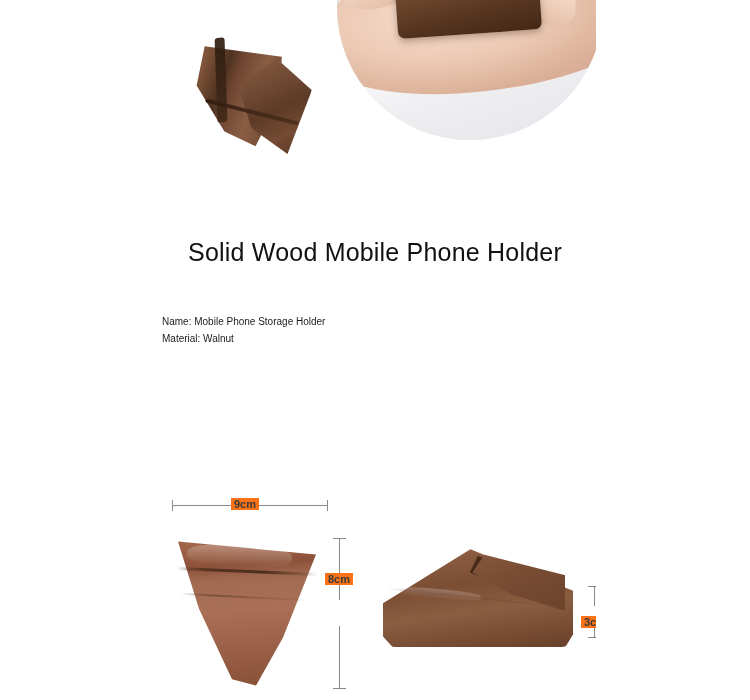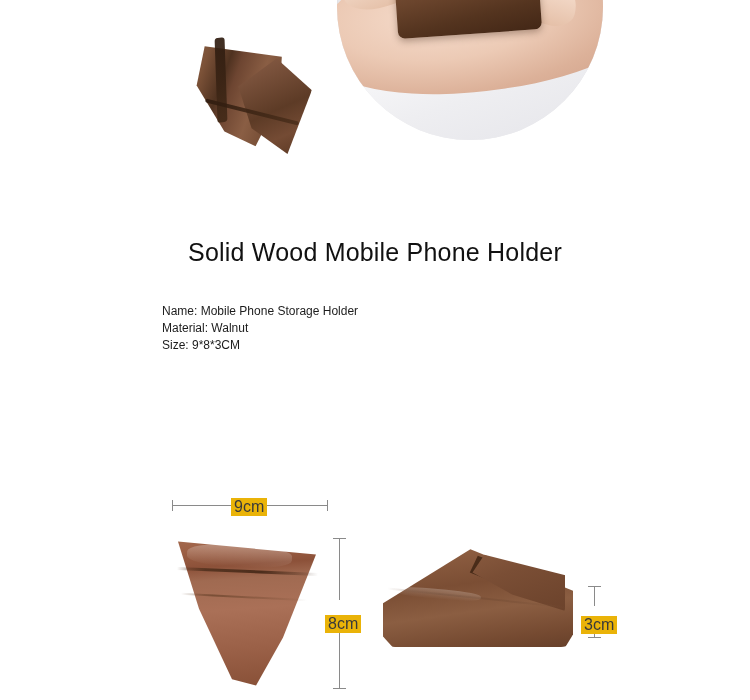--- a/index.html
+++ b/index.html
@@ -8,21 +8,20 @@
     background: #ffffff;
   }
   #page {
     position: relative;
     width: 596px;
     height: 700px;
     background: #ffffff;
     overflow: hidden;
     font-family: "Liberation Sans", sans-serif;
     color: #1a1a1a;
-    padding-left: 48px;
   }
 
   
   .photo-angled {
     position: absolute;
     left: 186px;
     top: 22px;
     width: 130px;
     height: 145px;
   }
@@ -165,46 +164,47 @@
     width: 750px;
     text-align: center;
     font-size: 25px;
     font-weight: 400;
     letter-spacing: .2px;
     color: #111111;
   }
   .specs {
     position: absolute;
     left: 162px;
-    top: 303px;
-    font-size: 12px;
+    top: 313px;
+    font-size: 10px;
     line-height: 17.2px;
     color: #1c1c1c;
   }
   .specs div { white-space: nowrap; }
 
   .note {
     position: absolute;
     left: 162px;
     top: 434px;
     width: 540px;
     font-size: 9.5px;
     line-height: 12.5px;
     color: #333333;
   }
 
   
   .dim-line { position: absolute; background: #8a8a8a; }
   .dim-label {
     position: absolute;
-    font-size: 16px;
+    font-size: 11px;
     color: #3a3a3a;
-    background: #eab308;
+    background: #f97316;
     padding: 0 3px;
     white-space: nowrap;
+    font-weight: bold;
   }
 
   
   .h9-rule   { left: 172px; top: 505px; width: 156px; height: 1px; }
   .h9-capL   { left: 172px; top: 500px; width: 1px; height: 11px; }
   .h9-capR   { left: 327px; top: 500px; width: 1px; height: 11px; }
   .h9-label  { left: 231px; top: 498px; }
 
   
   .photo-top {
@@ -254,21 +254,21 @@
     background: linear-gradient(180deg, rgba(255,255,255,.28), rgba(255,255,255,0));
     transform: rotate(3deg);
     border-radius: 40%;
   }
 
   
   .v8-upper  { left: 339px; top: 538px; width: 1px; height: 62px; }
   .v8-lower  { left: 339px; top: 626px; width: 1px; height: 62px; }
   .v8-capT   { left: 333px; top: 538px; width: 13px; height: 1px; }
   .v8-capB   { left: 333px; top: 688px; width: 13px; height: 1px; }
-  .v8-label  { left: 325px; top: 615px; }
+  .v8-label  { left: 325px; top: 573px; }
 
   
   .photo-side {
     position: absolute;
     left: 383px;
     top: 543px;
     width: 190px;
     height: 104px;
   }
   .photo-side .base {
@@ -357,21 +357,20 @@
     <div class="holder"></div>
 
     <div class="notch"></div>
   </div>
 
   <div class="title">Solid Wood Mobile Phone Holder</div>
 
   <div class="specs">
     <div>Name: Mobile Phone Storage Holder</div>
     <div>Material: Walnut</div>
-    <div>Size: 9*8*3CM</div>
   </div>
 
 
   <div class="dim-line h9-rule"></div>
   <div class="dim-line h9-capL"></div>
   <div class="dim-line h9-capR"></div>
   <div class="dim-label h9-label">9cm</div>
 
   <div class="photo-top">
     <div class="body"></div>

